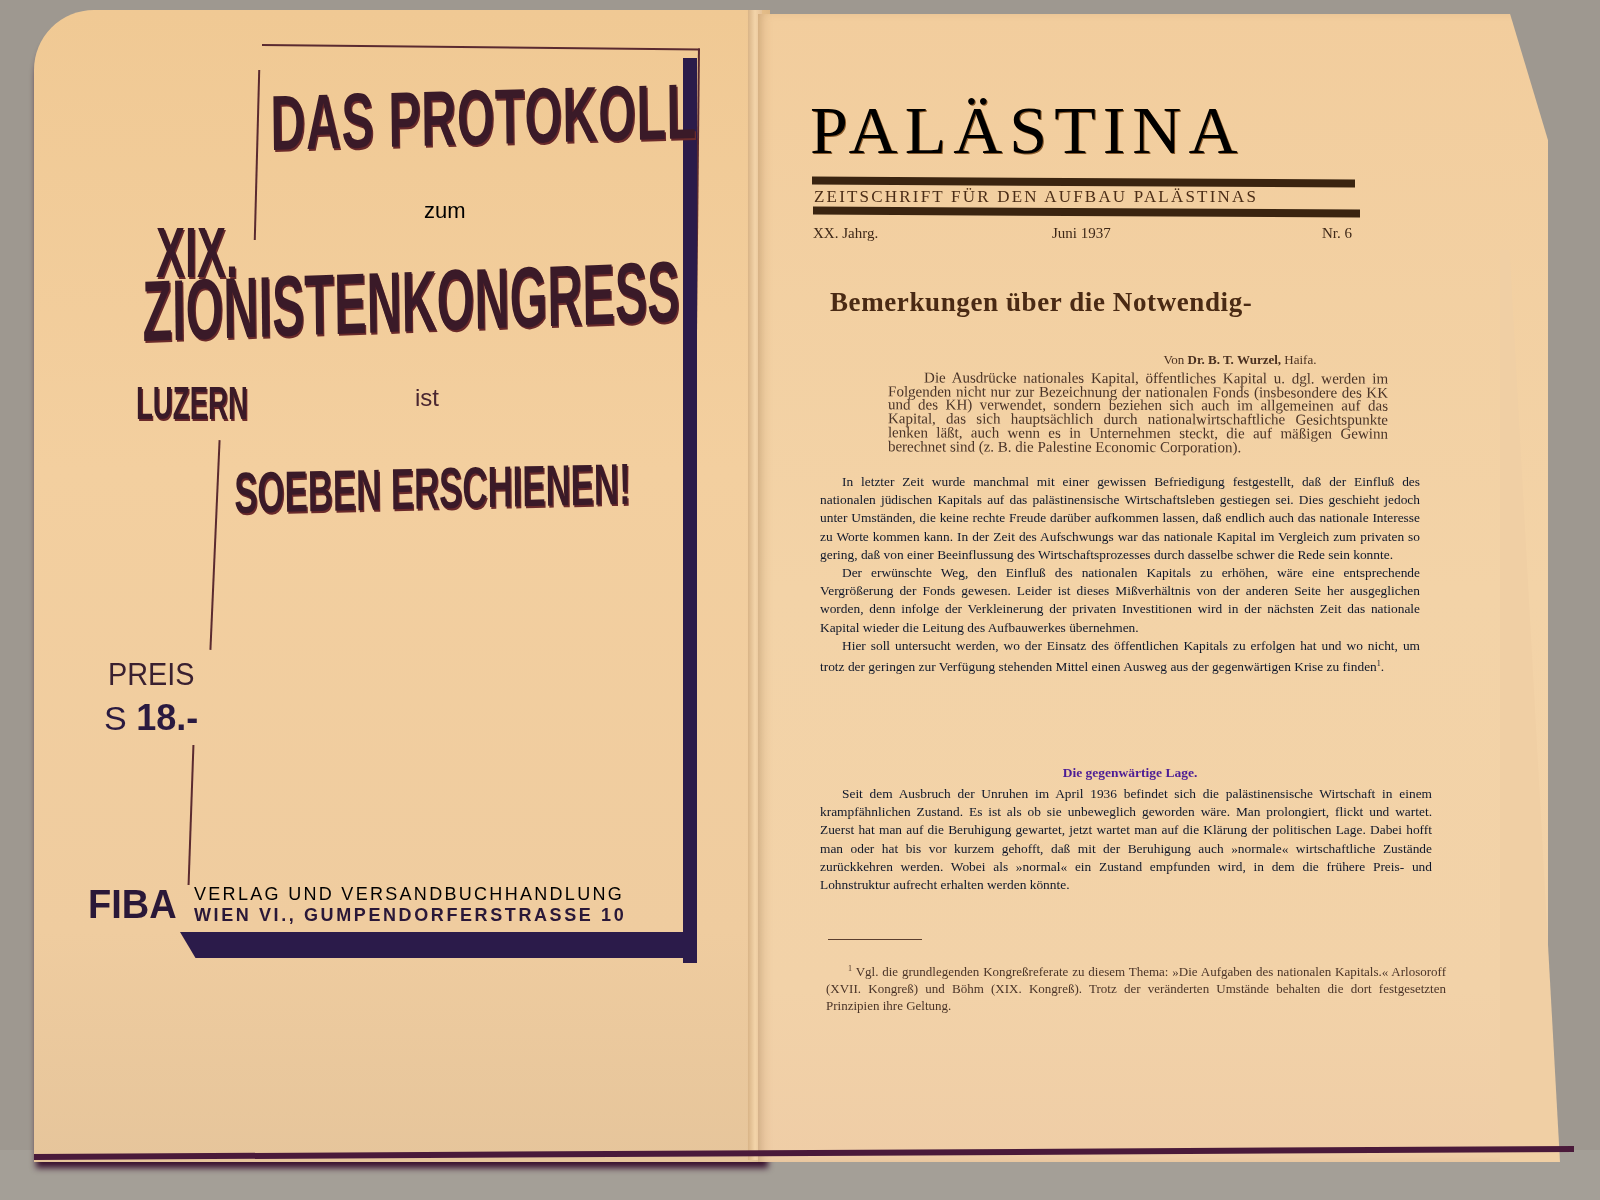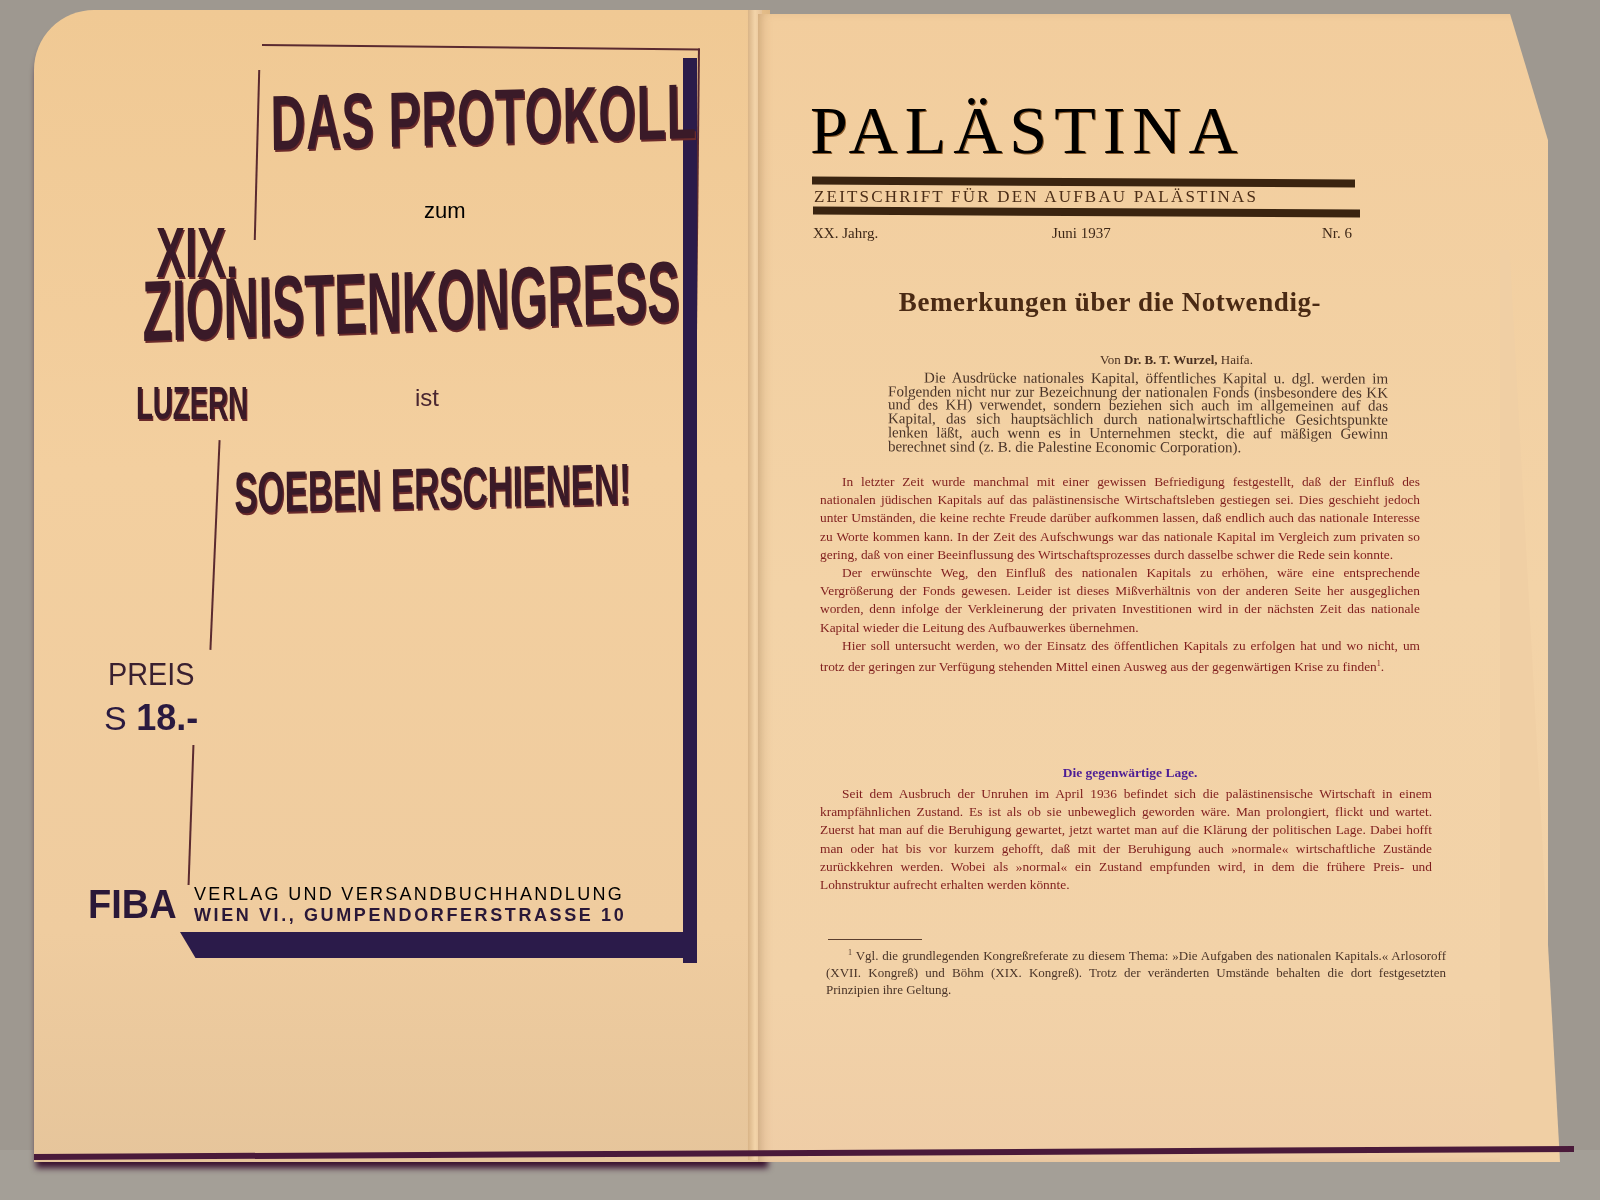--- a/index.html
+++ b/index.html
@@ -93,33 +93,33 @@
     letter-spacing: 2.2px; line-height: 1; white-space: nowrap;
   }
   .mast-meta { position:absolute; top: 226px; font-size: 15px; color:#3e2818; line-height:1; }
   .meta-year { left: 813px; }
   .meta-date { left: 1052px; }
   .meta-nr   { left: 1322px; }
 
   .article-title {
     position:absolute; left: 830px; top: 288px; width: 560px; font-size: 27px;
     font-weight: bold; color:#4a2a14; line-height: 29px; letter-spacing: 0.6px;
-    text-align: center;
-  }
-  .byline { position:absolute; left: 1100px; top: 352px; width: 280px; text-align:left; font-size: 13px; color:#4a3020; }
+    text-align: left;
+  }
+  .byline { position:absolute; left: 1100px; top: 352px; width: 280px; text-align:center; font-size: 13px; color:#4a3020; }
   .byline b { font-weight: bold; }
 
   .abstract {
     position:absolute; left: 888px; top: 372px; width: 500px; font-size: 15px;
     line-height: 13.7px; color:#4a3428; text-align: justify; text-indent: 36px;
     transform: rotate(0.15deg);
   }
   .body-text {
     position:absolute; left: 820px; width: 600px; font-size: 13.4px; line-height: 18.2px;
-    color:#7f1d1d; text-align: justify; font-family: Liberation Serif, serif;
+    color:#0f172a; text-align: justify; font-family: Liberation Serif, serif;
   }
   .body-text p { margin: 0; text-indent: 22px; }
   .bt-1 { top: 473px; }
   .subhead {
     position:absolute; left: 820px; top: 765px; width: 620px; text-align:center;
     font-size: 13.5px; font-weight: bold; color:#4c1d95;
   }
   .bt-2 { top: 785px; width: 612px; }
   .fn-rule { position:absolute; left: 828px; top: 939px; width: 94px; height: 1px; background:#5a3e2e; }
   .footnote {
@@ -191,14 +191,14 @@
 </div>
 
 <div class="subhead">Die gegenwärtige Lage.</div>
 
 <div class="body-text bt-2">
   <p>Seit dem Ausbruch der Unruhen im April 1936 befindet sich die palästinensische Wirtschaft in einem krampfähnlichen Zustand. Es ist als ob sie unbeweglich geworden wäre. Man prolongiert, flickt und wartet. Zuerst hat man auf die Beruhigung gewartet, jetzt wartet man auf die Klärung der politischen Lage. Dabei hofft man oder hat bis vor kurzem gehofft, daß mit der Beruhigung auch »normale« wirtschaftliche Zustände zurückkehren werden. Wobei als »normal« ein Zustand empfunden wird, in dem die frühere Preis- und Lohnstruktur aufrecht erhalten werden könnte.</p>
 </div>
 
 <div class="fn-rule"></div>
 <div class="footnote">
-  <p style="margin-top:6px;"><sup>1</sup> <span>Vgl. die grundlegenden Kongreßreferate zu diesem Thema: »Die Aufgaben des nationalen Kapitals.« Arlosoroff (XVII. Kongreß) und Böhm (XIX. Kongreß). Trotz der veränderten Umstände behalten die dort festgesetzten Prinzipien ihre Geltung.</span></p>
+  <p style="margin-top:22px;"><sup>1</sup> <span>Vgl. die grundlegenden Kongreßreferate zu diesem Thema: »Die Aufgaben des nationalen Kapitals.« Arlosoroff (XVII. Kongreß) und Böhm (XIX. Kongreß). Trotz der veränderten Umstände behalten die dort festgesetzten Prinzipien ihre Geltung.</span></p>
 </div>
 
 </body></html>

